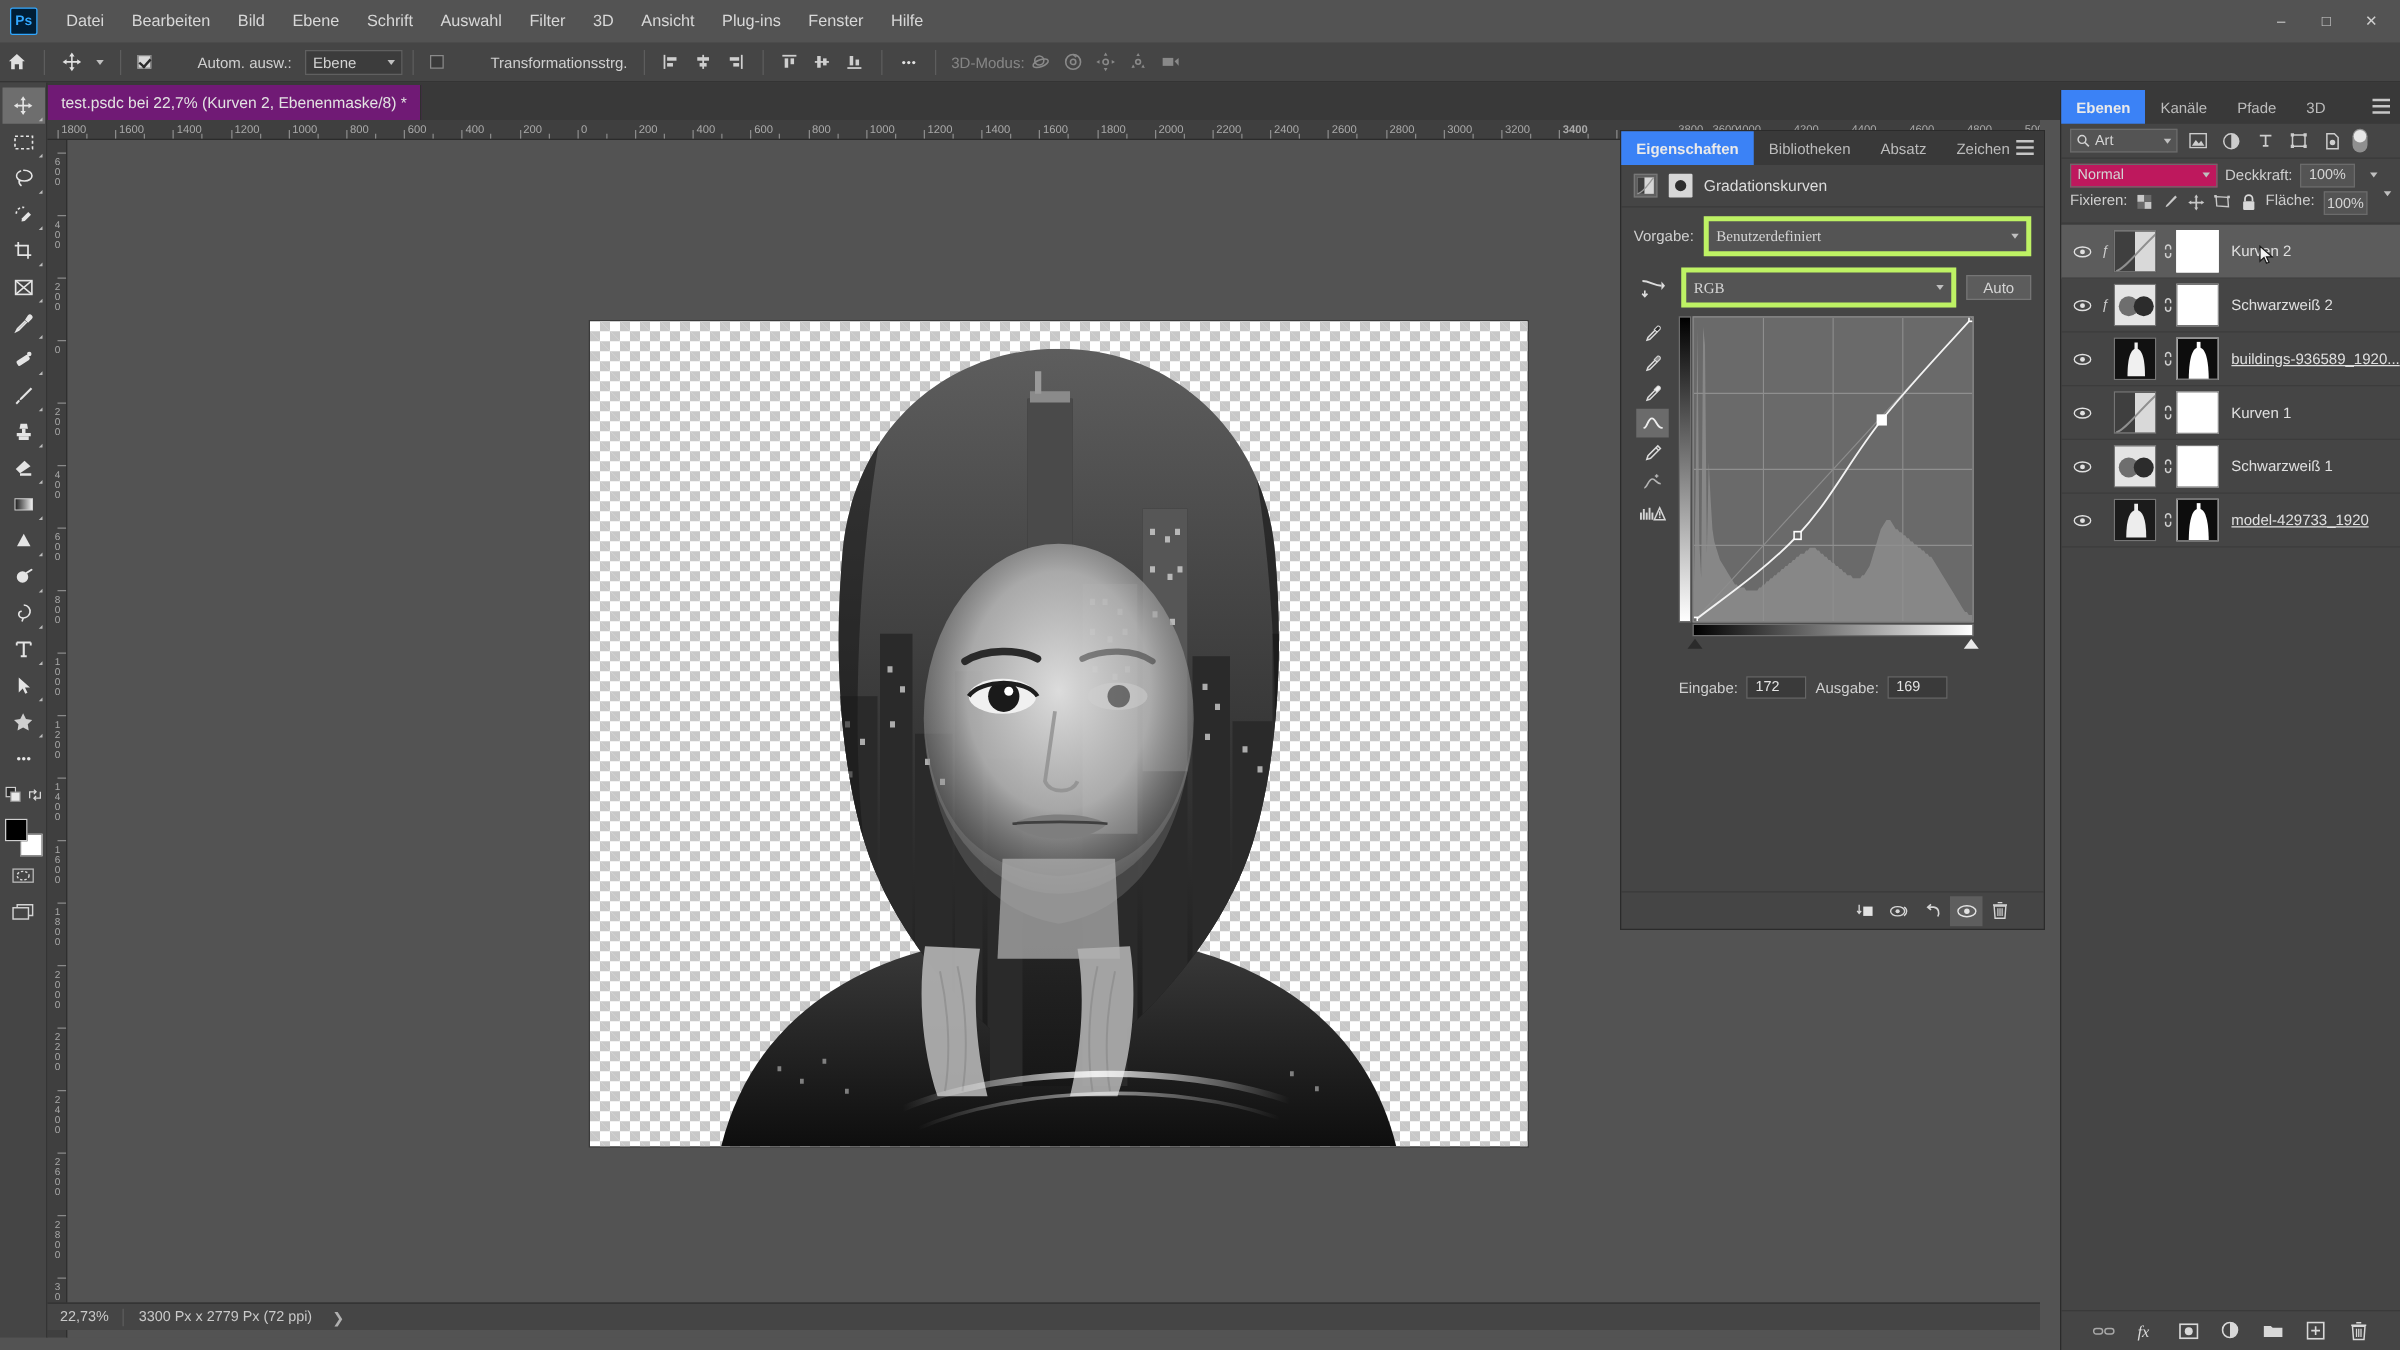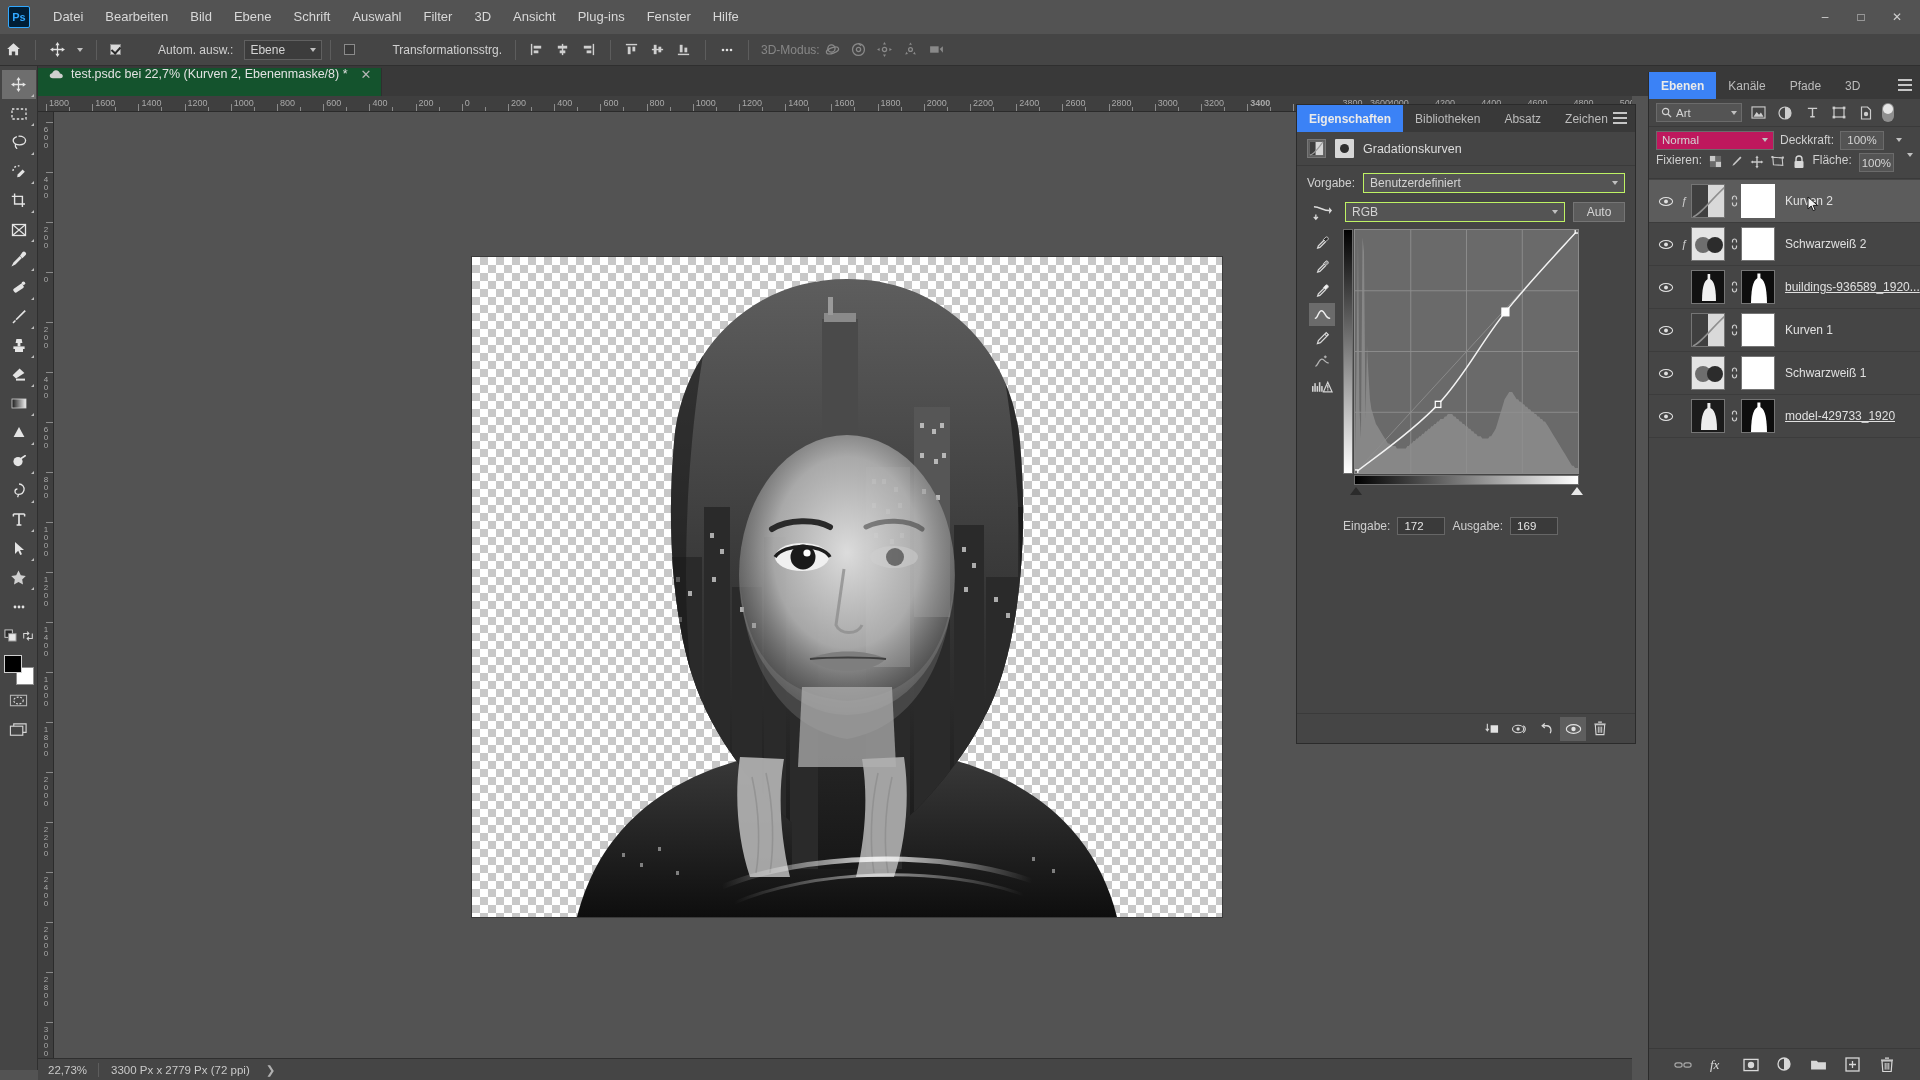--- a/index.html
+++ b/index.html
@@ -61,38 +61,38 @@
   .rh-tick { position:absolute; bottom:0; width:1px; background:#8a8a8a; }
   .rv-lab { position:absolute; left:3px; font-size:9px; color:#a9a9a9; width:10px;
     line-height:8px; text-align:center; }
   .rv-tick { position:absolute; right:0; height:1px; background:#8a8a8a; }
 
   
   .tabbar { position:absolute; left:0; top:66px; width:1920px; height:30px; background:#393939;
     display:flex; align-items:flex-end; }
   .tb-collapse { width:38px; height:30px; display:flex; align-items:center; justify-content:center;
     color:#bdbdbd; font-size:11px; }
-  .doctab { height:28px; background:#14532d; display:flex; align-items:center; gap:7px;
-    padding:0 10px 16px 11px; font-size:12.5px; color:#e2e2e2; border-right:1px solid #2f2f2f; }
+  .doctab { height:28px; background:#701a75; display:flex; align-items:center; gap:7px;
+    padding:0 10px 16px 11px; font-size:12.5px; color:#e2e2e2; border-right:1px solid #2f2f2f;flex-direction:column; }
   .cloud-ico { width:15px; height:10px; position:relative; }
   .tab-close { font-size:13px; color:#b6b6b6; margin-left:6px; }
 
   
   .canvas-area { position:absolute; left:54px; top:112px; width:1578px; height:958px;
     background:#535353; overflow:hidden; }
   .artboard { position:absolute; left:418px; top:145px; width:750px; height:660px;
     background-image:
       linear-gradient(45deg,#c8c8c8 25%,transparent 25%,transparent 75%,#c8c8c8 75%),
       linear-gradient(45deg,#c8c8c8 25%,transparent 25%,transparent 75%,#c8c8c8 75%);
     background-size:16px 16px; background-position:0 0, 8px 8px; background-color:#fff;
     box-shadow:0 0 0 1px #3a3a3a; }
   .artwork { position:absolute; inset:0; }
 
   
-  .statusbar { position:absolute; left:38px; bottom:0; width:1594px; height:22px;
+  .statusbar { position:absolute; left:38px; bottom:16px; width:1594px; height:22px;
     background:#454545; border-top:1px solid #2f2f2f; display:flex; align-items:center;
     font-size:11.5px; color:#c9c9c9; }
   .sb-zoom { width:60px; padding-left:10px; }
   .sb-sep { width:1px; height:14px; background:#5d5d5d; }
   .sb-info { padding:0 12px; }
   .sb-arrow { color:#b0b0b0; padding:0 4px; }
 
   
   .props { position:absolute; left:1296px; top:104px; width:340px; height:640px;
     background:#454545; border:1px solid #2b2b2b; }
@@ -104,22 +104,22 @@
   .props-head { height:34px; display:flex; align-items:center; gap:9px; padding:0 10px;
     border-bottom:1px solid #3a3a3a; }
   .adj-ico { width:19px; height:19px; background:#5f5f5f; border:1px solid #777;
     display:flex; align-items:center; justify-content:center; }
   .mask-ico { width:19px; height:19px; background:#d7d7d7; border-radius:1px;
     display:flex; align-items:center; justify-content:center; }
   .mask-ico span { width:9px; height:9px; border-radius:50%; background:#2e2e2e; }
   .props-title { font-size:12.5px; color:#dcdcdc; }
   .row { display:flex; align-items:center; padding:7px 10px; gap:8px; }
   .rowlabel { font-size:12px; color:#cfcfcf; white-space:nowrap; }
-  .sel { flex:1; height:20px; background:#545454; border:1px solid #bef264;
-    display:flex; align-items:center; justify-content:space-between; padding:0 6px; font-size:12px; }
+  .sel { flex:1; height:32px; background:#545454; border:4px solid #bef264;
+    display:flex; align-items:center; justify-content:space-between; padding:0 6px; font-size:12px;font-family:Liberation Serif, serif; }
   .btn-auto { width:52px; height:20px; background:#5c5c5c; border:1px solid #757575;
     display:flex; align-items:center; justify-content:center; font-size:12px; }
   .curve-wrap { display:flex; padding:0 10px; gap:6px; }
   .curve-tools { width:30px; display:flex; flex-direction:column; align-items:center; gap:1px; padding-top:2px; }
   .ct { width:26px; height:23px; display:flex; align-items:center; justify-content:center; color:#d6d6d6; }
   .ct.active { background:#6b6b6b; }
   .graph-holder { position:relative; }
   .grad-v { position:absolute; left:0; top:0; width:10px; height:245px;
     background:linear-gradient(to top,#ffffff,#000000); border:1px solid #6e6e6e; }
   .graph { position:absolute; left:11px; top:0; width:225px; height:245px;

